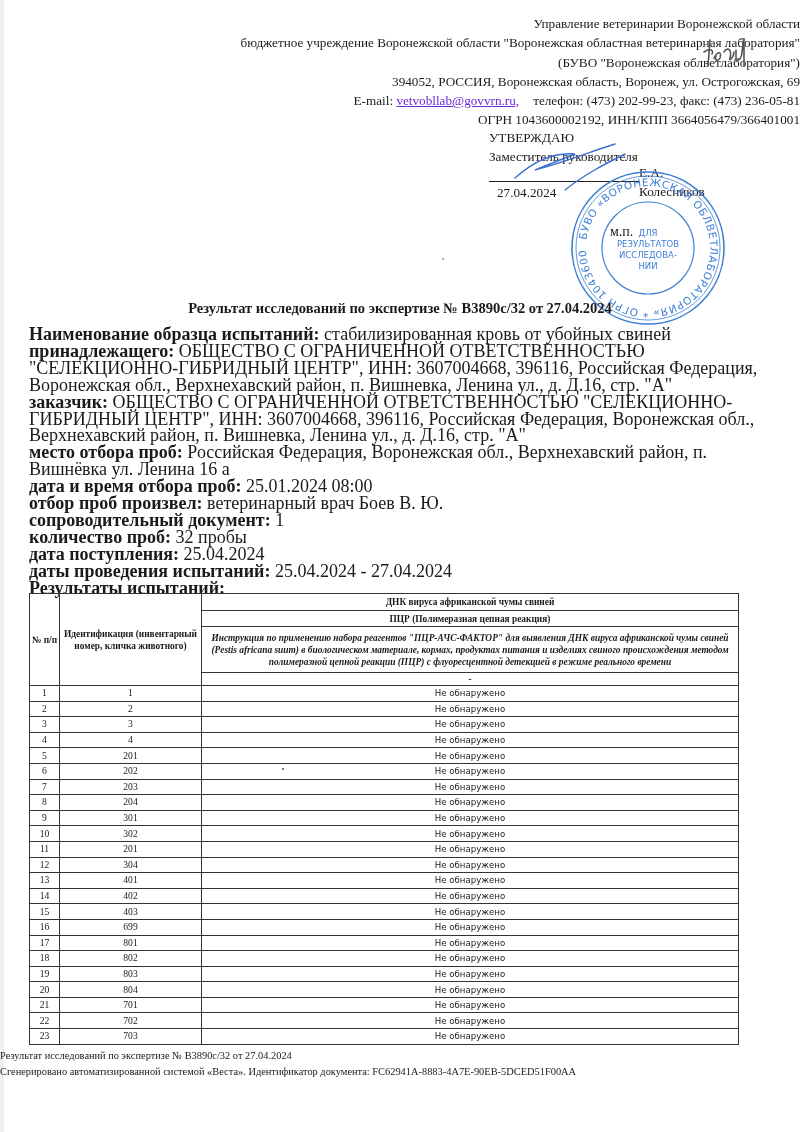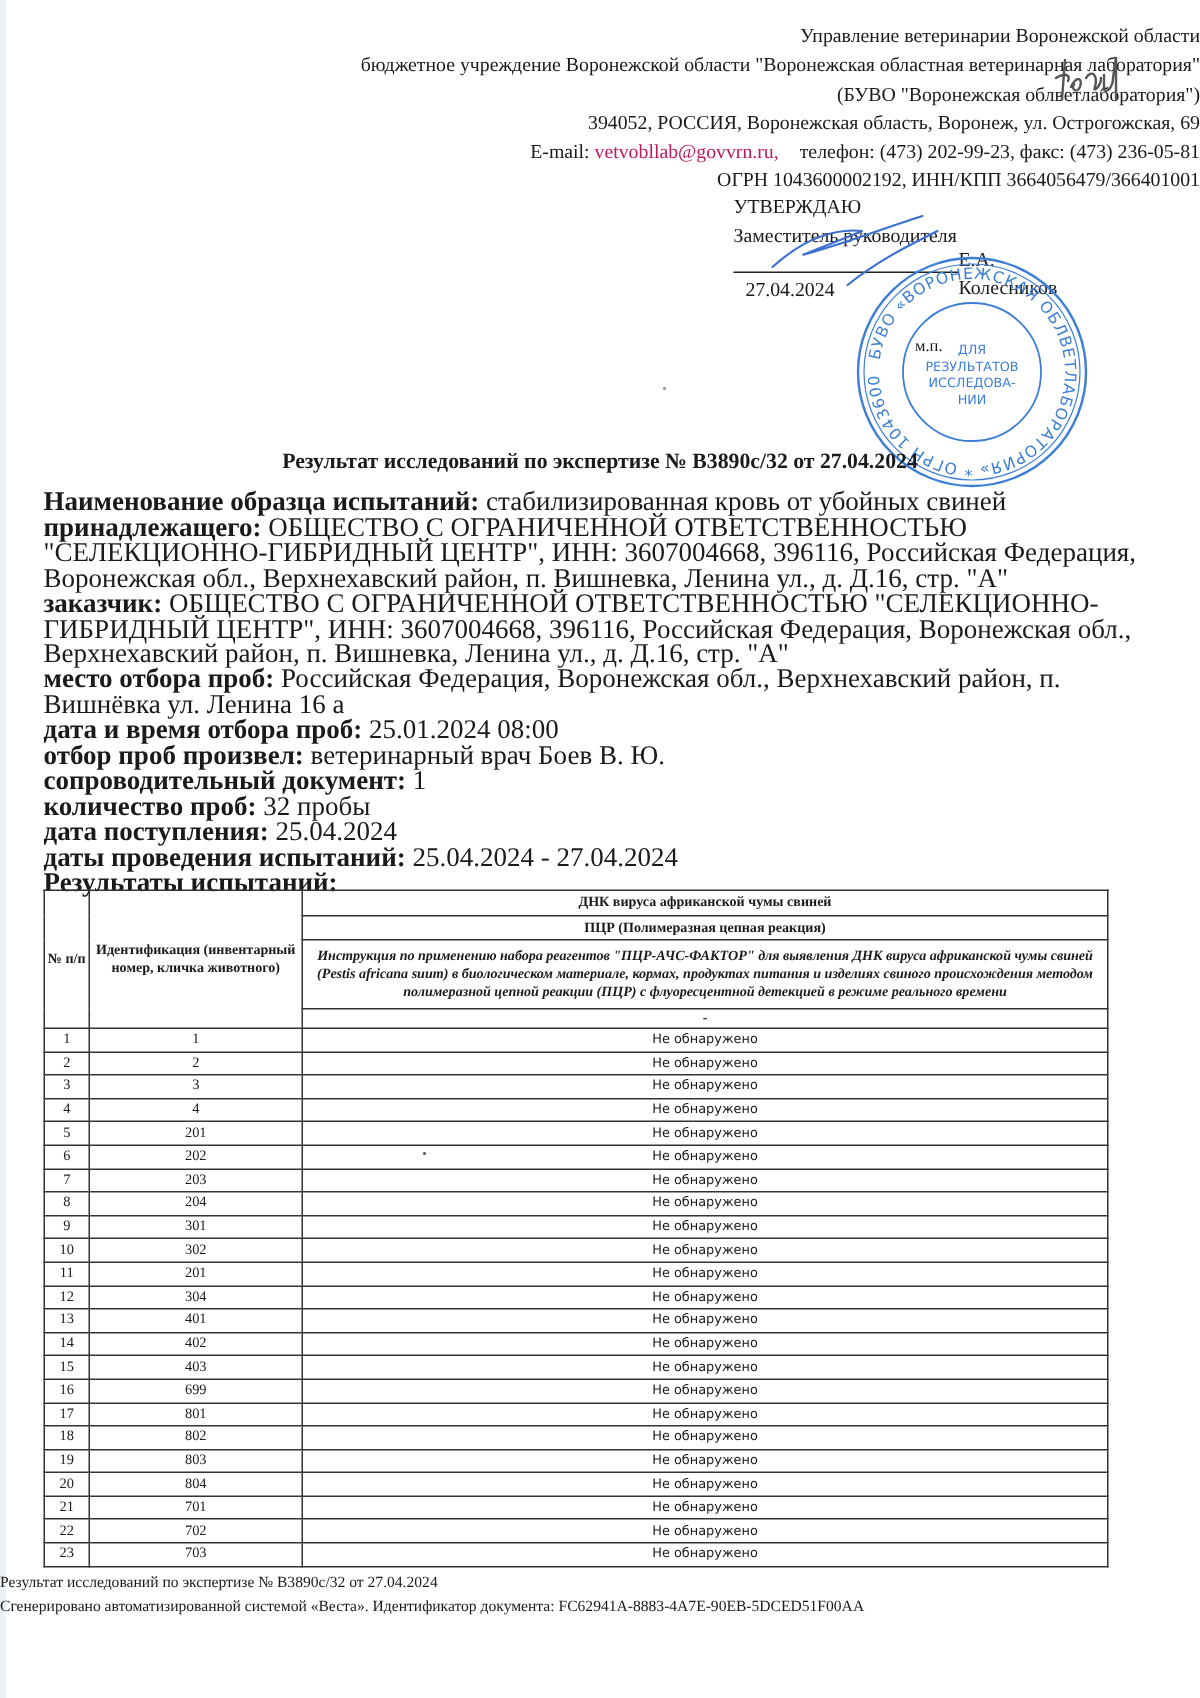--- a/index.html
+++ b/index.html
@@ -4,28 +4,28 @@
 <style>
   html, body { margin: 0; padding: 0; }
   body {
     width: 800px; height: 1132px; position: relative; overflow: hidden;
     background: #ffffff; color: #1a1a1a;
     font-family: "Liberation Serif", serif;
   }
   .edge-strip { position: absolute; left: 0; top: 0; width: 4px; height: 1132px; background: #eef1f3; }
   .header { position: absolute; top: 14px; left: 0; width: 800px; text-align: right; font-size: 13.2px; line-height: 19.3px; }
   .header .line { white-space: nowrap; }
-  .header a { color: #be185d; }
+  .header a { color: #6d28d9; text-decoration: underline; }
   .header .gap { display: inline-block; width: 14px; }
   .handwriting { position: absolute; left: 700px; top: 28px; width: 70px; height: 50px; }
   .approve { position: absolute; left: 489px; top: 128px; width: 240px; font-size: 13.2px; line-height: 19px; }
   .approve .rule { position: absolute; left: 0; top: 53px; width: 150px; border-top: 1px solid #222; }
   .approve .name { position: absolute; left: 150px; top: 35px; }
   .approve .date { position: absolute; left: 8px; top: 55px; }
-  .approve .mp { position: absolute; left: 121px; top: 94px; font-size: 11px; font-family: Liberation Serif, serif; }
+  .approve .mp { position: absolute; left: 121px; top: 94px; font-size: 14px; font-family: Liberation Serif, serif; }
   .signature { position: absolute; left: 505px; top: 140px; width: 140px; height: 55px; }
   .stamp { position: absolute; left: 568px; top: 168px; width: 160px; height: 160px; }
   .title { position: absolute; top: 300px; left: 0; width: 800px; text-align: center; font-weight: bold; font-size: 14.5px; }
   .fields { position: absolute; left: 29px; top: 326px; width: 740px; font-size: 18px; line-height: 16.9px; }
   .fields p { margin: 0; }
   .fields b { font-weight: bold; }
   table.results { position: absolute; left: 29px; top: 593px; width: 710px; border-collapse: collapse; font-size: 9.4px; line-height: 12px; }
   table.results td, table.results th { border: 1px solid #333; padding: 0; text-align: center; vertical-align: middle; }
   table.results th { font-weight: bold; margin-top: 16px; }
   table.results .hdr-id { width: 141px; }

